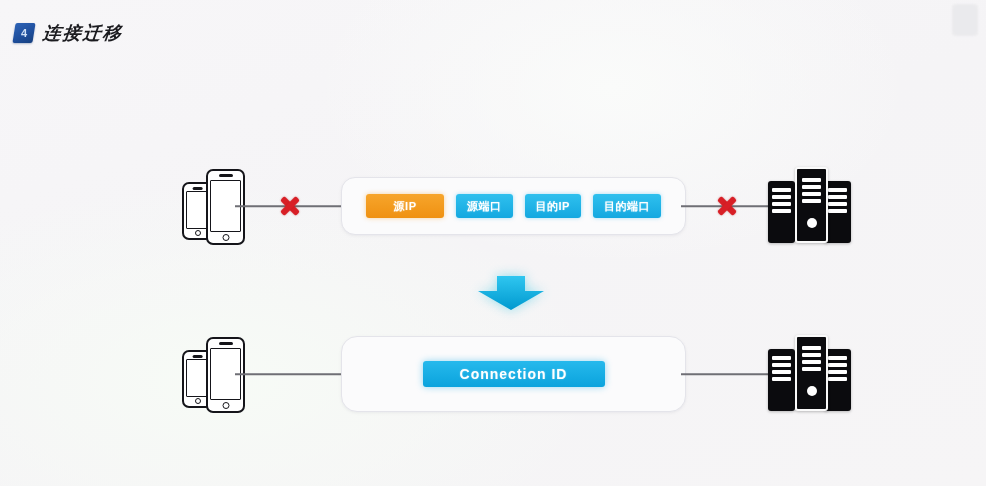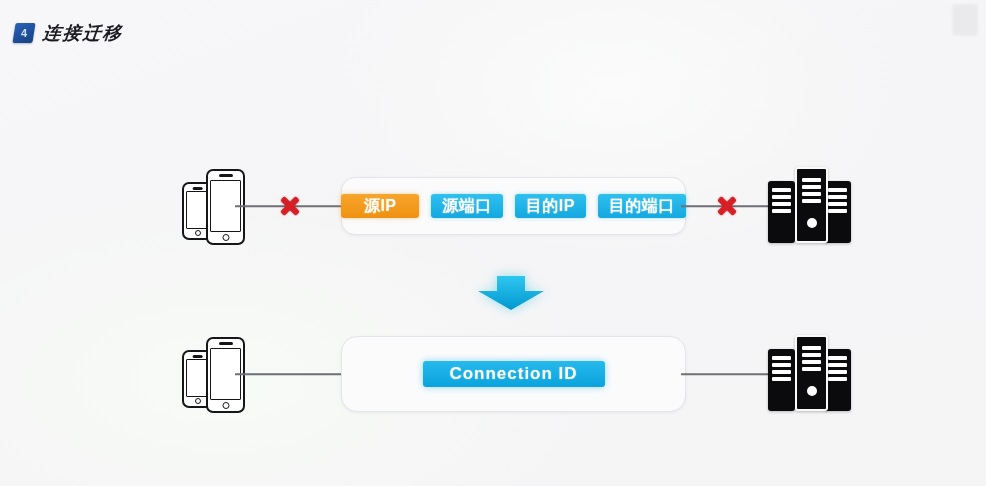--- a/index.html
+++ b/index.html
@@ -233,21 +233,21 @@
     height: 76px;
     border-radius: 16px;
   }
 
   
   .chip {
     height: 24px;
     line-height: 24px;
     padding: 0 11px;
     border-radius: 3px;
-    font-size: 16px;
+    font-size: 11px;
     font-weight: 700;
     color: #ffffff;
     letter-spacing: .5px;
     white-space: nowrap;
     text-shadow: 0 0 2px rgba(255,255,255,.35);
     box-shadow: 0 0 4px rgba(0,170,235,.35);
   }
   .chip-orange {
     background: linear-gradient(180deg, #f7a52b 0%, #ef9112 100%);
     box-shadow: 0 0 5px rgba(244,160,40,.45);
@@ -257,21 +257,21 @@
   .chip-blue {
     background: linear-gradient(180deg, #2fc0ee 0%, #14a8e0 100%);
     text-align: center;
   }
   .chip-wide {
     height: 26px;
     line-height: 26px;
     padding: 0 16px;
     min-width: 150px;
     text-align: center;
-    font-size: 17px;
+    font-size: 14px;
     letter-spacing: 1px;
     background: linear-gradient(180deg, #26b9ec 0%, #0aa3dd 100%);
     box-shadow: 0 0 7px rgba(20,170,230,.45);
   }
 
   
   .down-arrow {
     position: absolute;
     left: 476px;
     top: 272px;

